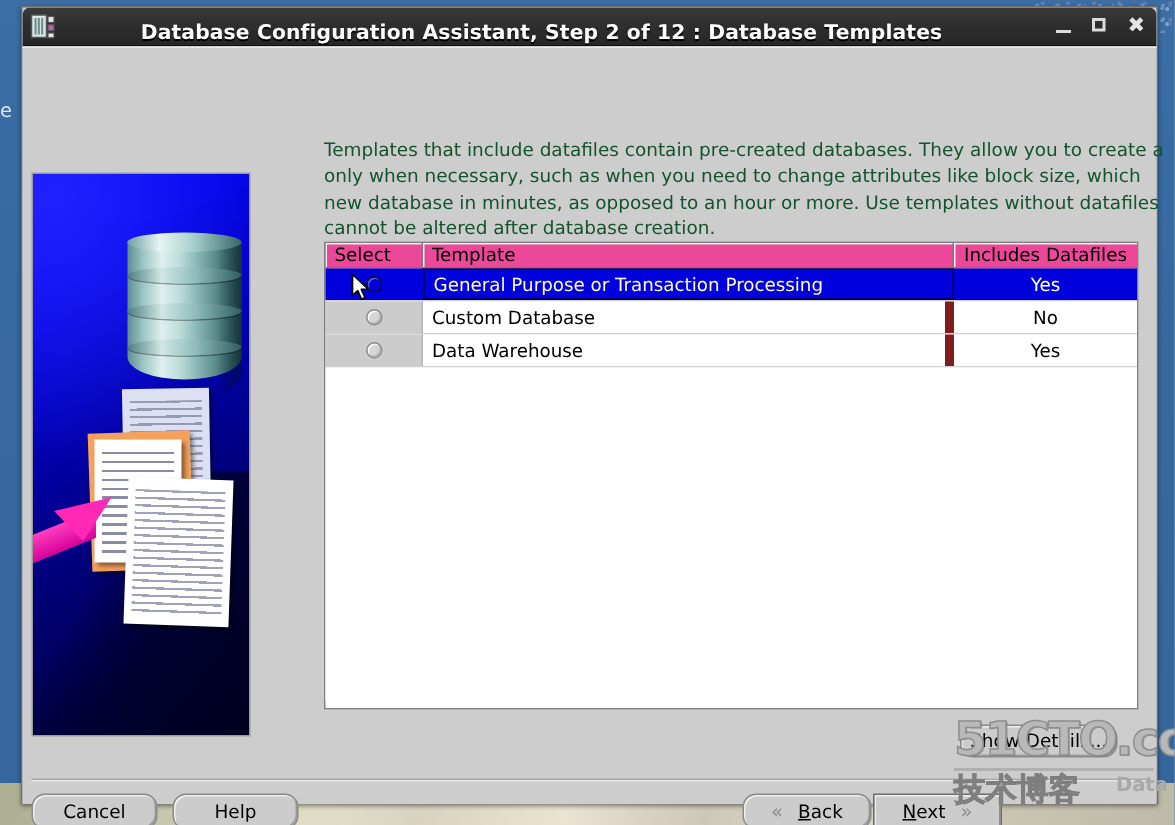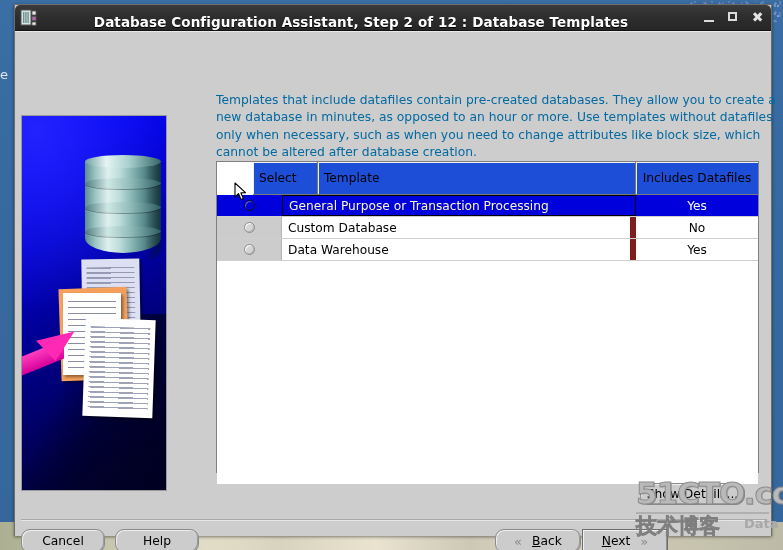--- a/index.html
+++ b/index.html
@@ -92,30 +92,30 @@
   
   .arrow{position:absolute;left:0px;top:206px;width:62px;height:56px;}
   .arrow .shaft{position:absolute;left:0;top:26px;width:42px;height:19px;
     background:linear-gradient(180deg,#ff3fbf,#d6009a);transform:skewY(-22deg);}
   .arrow .head{position:absolute;left:22px;top:0px;width:0;height:0;
     border-left:20px solid transparent;border-right:8px solid transparent;
     border-bottom:34px solid #ff29b5;transform:rotate(46deg);}
 
   
   .desc{position:absolute;left:201px;top:60px;width:545px;
-    font-size:12.3px;color:#0369a1;line-height:17.4px;
+    font-size:12.3px;color:#14532d;line-height:17.4px;
     font-family:"DejaVu Sans","Liberation Sans",sans-serif;}
   .desc div{white-space:nowrap;}
 
   
   .tablewrap{position:absolute;left:201px;top:129px;width:543px;height:312px;
     background:#ffffff;border:1px solid #808080;box-sizing:border-box;
     box-shadow:inset 1px 1px 0 #fff;}
-  .thead{display:flex;height:33px;background:#1d4ed8;
-    border-bottom:1px solid #7a7a7a;box-sizing:border-box;margin-left:36px;}
+  .thead{display:flex;height:17px;background:#ec4899;
+    border-bottom:1px solid #7a7a7a;box-sizing:border-box;}
   .th{font-size:12.2px;color:#000;display:flex;align-items:center;padding-left:6px;
     box-sizing:border-box;border-right:1px solid #7a7a7a;
     box-shadow:inset 1px 1px 0 #efefef;}
   .th.c0{width:65px;}
   .th.c1{flex:1;}
   .th.c2{width:122px;border-right:none;justify-content:center;padding-left:0;}
   .trow{display:flex;height:22px;box-sizing:border-box;border-bottom:1px solid #cfcfcf;}
   .td{font-size:12.2px;color:#000;display:flex;align-items:center;box-sizing:border-box;}
   .td.c0{width:65px;background:#cccccc;justify-content:center;border-right:1px solid #b5b5b5;}
   .td.c1{flex:1;padding-left:6px;background:#ffffff;border-right:6px solid #7f1d1d;}
@@ -231,22 +231,22 @@
           </div>
 
         <div class="arrow">
           <div class="shaft"></div>
           <div class="head"></div>
         </div>
       </div>
 
       <div class="desc">
         <div>Templates that include datafiles contain pre-created databases. They allow you to create a</div>
+        <div>only when necessary, such as when you need to change attributes like block size, which</div>
         <div>new database in minutes, as opposed to an hour or more. Use templates without datafiles</div>
-        <div>only when necessary, such as when you need to change attributes like block size, which</div>
         <div>cannot be altered after database creation.</div>
       </div>
 
       <div class="tablewrap">
         <div class="thead">
           <div class="th c0">Select</div>
           <div class="th c1">Template</div>
           <div class="th c2">Includes Datafiles</div>
         </div>
 

